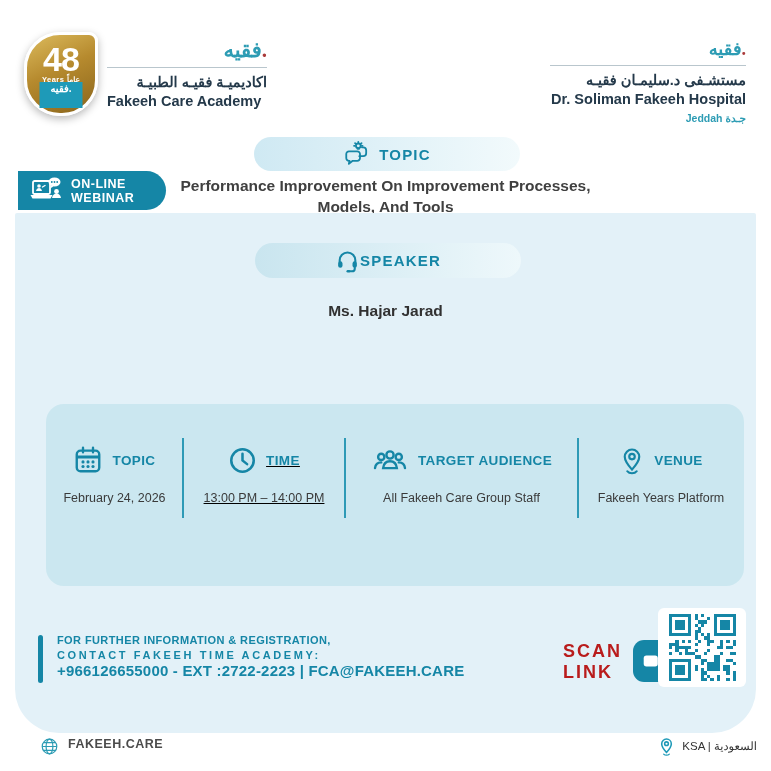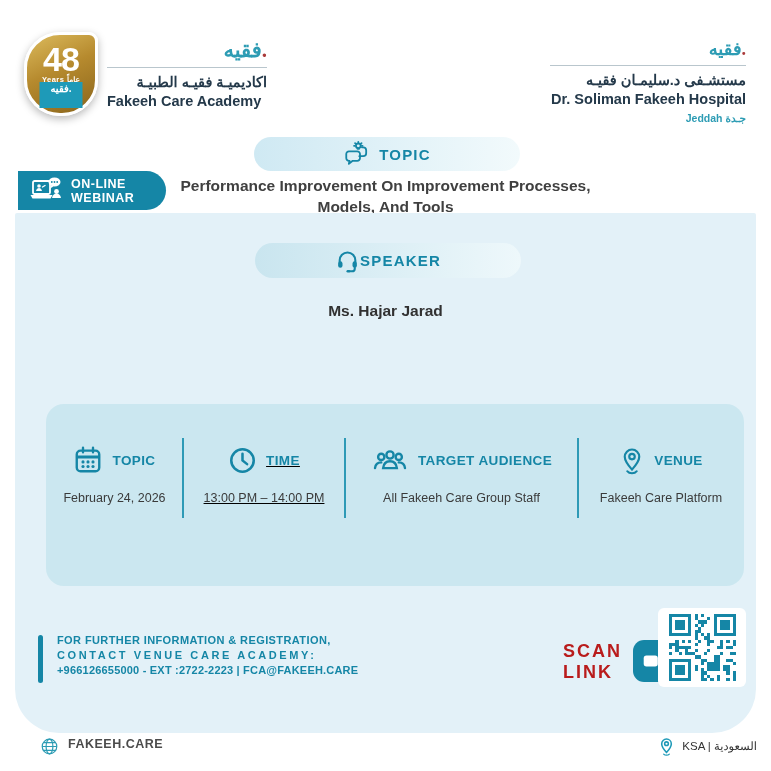--- a/index.html
+++ b/index.html
@@ -73,21 +73,21 @@
   .col-head { height:46px; display:flex; align-items:center; gap:9px; color:#1586a6; }
   .col-head .lbl { font-size:13.5px; font-weight:bold; letter-spacing:.4px; }
   .col-value { margin-top:8px; font-size:12.5px; color:#3a3a3a; text-align:center; }
   .col-divider { position:absolute; right:-1px; top:34px; height:80px; width:2px; background:#2e9ab6; }
   
   .contact-block { position:absolute; left:23px; top:420px; display:flex; gap:14px; }
   .contact-bar { width:5px; height:48px; background:#1586a6; border-radius:3px; margin-top:2px; }
   .contact-lines { color:#1586a6; font-weight:bold; }
   .contact-l1 { font-size:11px; letter-spacing:.4px; line-height:15px; }
   .contact-l2 { font-size:11px; letter-spacing:2.6px; line-height:15px; }
-  .contact-l3 { font-size:11px; letter-spacing:.2px; line-height:15px; }
+  .contact-l3 { font-size:15px; letter-spacing:.2px; line-height:15px; }
   .scan-block { position:absolute; left:548px; top:428px; color:#b91c1c;
     font-size:18px; font-weight:bold; letter-spacing:2px; line-height:21px; }
   .video-btn { position:absolute; left:618px; top:427px; width:42px; height:42px;
     background:#1586a6; border-radius:11px; display:flex; align-items:center; justify-content:center; }
   .qr-box { position:absolute; left:643px; top:395px; width:88px; height:79px;
     background:#fff; border-radius:6px; display:flex; align-items:center; justify-content:center; }
   .qr-box svg { width:67px; height:67px; }
   
   .bottom-left { position:absolute; left:40px; top:737px; display:flex; gap:9px; }
   .site-label { font-size:12.5px; font-weight:bold; color:#4b4b4b; letter-spacing:.5px; }
@@ -239,29 +239,29 @@
         <div class="col-head">
           <span class="icon">
             <svg width="26" height="32" viewBox="0 0 24 30" fill="none" stroke="#1586a6" stroke-width="2" stroke-linecap="round">
               <path d="M12 24c-4.5-5-6.8-8.6-6.8-12A6.8 6.8 0 0 1 12 5.2 6.8 6.8 0 0 1 18.8 12c0 3.4-2.3 7-6.8 12z"></path>
               <circle cx="12" cy="11.8" r="2.6"></circle>
               <path d="M7.5 25.5c1 1.3 2.5 2 4.5 2s3.5-.7 4.5-2" stroke-width="1.8"></path>
             </svg>
           </span>
           <span class="lbl">VENUE</span>
         </div>
-        <div class="col-value">Fakeeh Care Platform</div>
+        <div class="col-value">Fakeeh Years Platform</div>
       </div>
     </div>
 
     <div class="contact-block">
       <div class="contact-bar"></div>
       <div class="contact-lines">
         <div class="contact-l1">FOR FURTHER INFORMATION &amp; REGISTRATION,</div>
-        <div class="contact-l2">CONTACT VENUE CARE ACADEMY:</div>
+        <div class="contact-l2">CONTACT FAKEEH TIME ACADEMY:</div>
         <div class="contact-l3">+966126655000 - EXT :2722-2223 | FCA@FAKEEH.CARE</div>
       </div>
     </div>
 
     <div class="scan-block">
       <div>SCAN</div>
       <div>LINK</div>
     </div>
     <div class="video-btn">
       <svg width="26" height="26" viewBox="0 0 24 24" fill="#fff">

